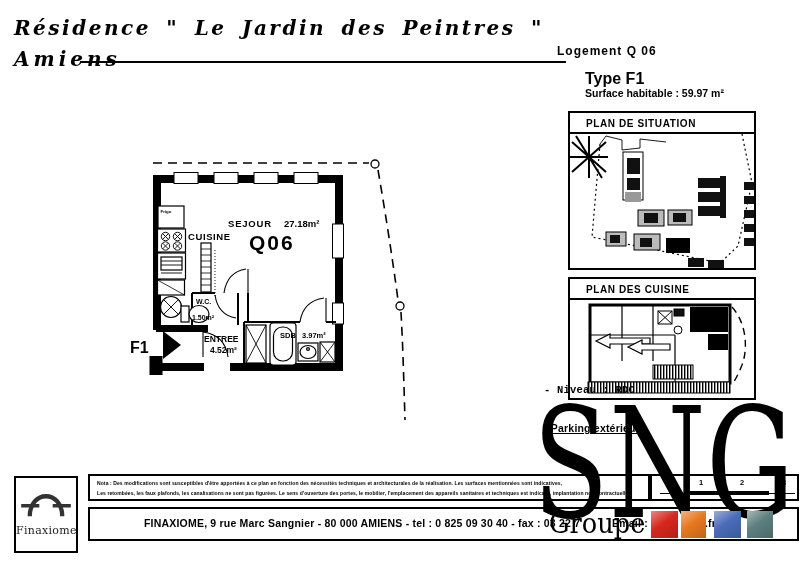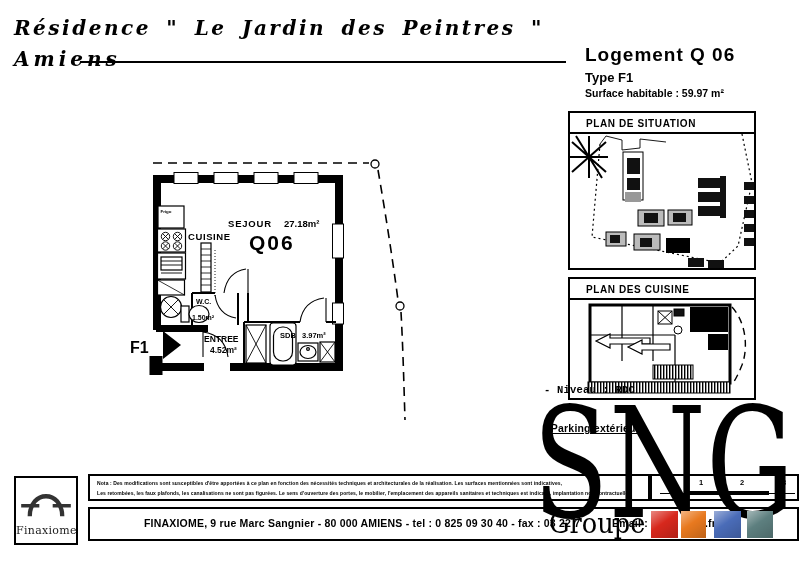--- a/index.html
+++ b/index.html
@@ -31,22 +31,22 @@
 </style>
 </head>
 <body>
 
 <div id="sheet">
 
   <div class="abs script" style="left:14px;top:16px;font-size:20px;letter-spacing:2.5px;word-spacing:6px;">Résidence " Le Jardin des Peintres "</div>
   <div class="abs script" style="left:14px;top:47px;font-size:20px;letter-spacing:4px;">Amiens</div>
   <div class="abs" style="left:80px;top:61px;width:486px;height:2px;background:#000;"></div>
 
-  <div class="abs bold" style="left:585px;top:44px;font-size:19px;letter-spacing:1px;">Logement Q 06</div>
-  <div class="abs bold" style="left:585px;top:70px;font-size:13px;">Type F1</div>
+  <div class="abs bold" style="left:557px;top:44px;font-size:12px;letter-spacing:1px;">Logement Q 06</div>
+  <div class="abs bold" style="left:585px;top:70px;font-size:16px;">Type F1</div>
   <div class="abs bold" style="left:585px;top:87px;font-size:10.5px;">Surface habitable : 59.97 m²</div>
 
   <svg class="abs" style="left:112px;top:132px;" width="305" height="295" viewBox="112 132 305 295">
 
     <g stroke="#000" fill="none">
       <path d="M153,163 H369" stroke-width="1.6" stroke-dasharray="9 6"></path>
       <circle cx="375" cy="164" r="4" fill="#fff" stroke-width="1.3"></circle>
       <path d="M378,170 C385,210 393,262 398,300" stroke-width="1.6" stroke-dasharray="9 6"></path>
       <circle cx="400" cy="306" r="4" fill="#fff" stroke-width="1.3"></circle>
       <path d="M401,312 C403,348 404,388 405,420" stroke-width="1.6" stroke-dasharray="9 6"></path>
@@ -236,21 +236,21 @@
     <div class="bar" style="left:8px;top:16.5px;width:28px;height:1.5px;"></div>
     <div class="bar" style="left:36px;top:15px;width:81px;height:4px;"></div>
     <div class="bar" style="left:117px;top:16.5px;width:26px;height:1.5px;"></div>
   </div>
 
   <div class="box" style="left:88px;top:507px;width:711px;height:34px;"></div>
   <div class="ft" style="left:128px;top:517px;padding-left:16px;">FINAXIOME, 9 rue Marc Sangnier - 80 000 AMIENS  -  tel : 0 825 09 30 40  -  fax : 03 22 7</div>
   <div class="ft" style="left:612px;top:517px;">Email : Info</div>
   <div class="ft" style="left:705px;top:517px;">.fr</div>
 
-  <div id="finax-box" style="left:14px;top:476px;width:64px;height:69px;">
+  <div id="finax-box" style="left:14px;top:476px;width:64px;height:77px;">
     <svg width="58" height="42" viewBox="0 0 60 44" style="position:relative;left:0;top:2px;">
       <path d="M13,38 C13,10 47,10 47,38" fill="none" stroke="#333" stroke-width="4.5"></path>
       <path d="M4,27 H23 M37,27 H56" stroke="#333" stroke-width="3.5"></path>
     </svg>
     <div id="finax-name">Finaxiome</div>
   </div>
 
   <div class="abs" id="sng" style="left:533px;top:388px;">SNG</div>
   <div class="abs" id="groupe" style="left:549px;top:510px;">Groupe</div>
 

